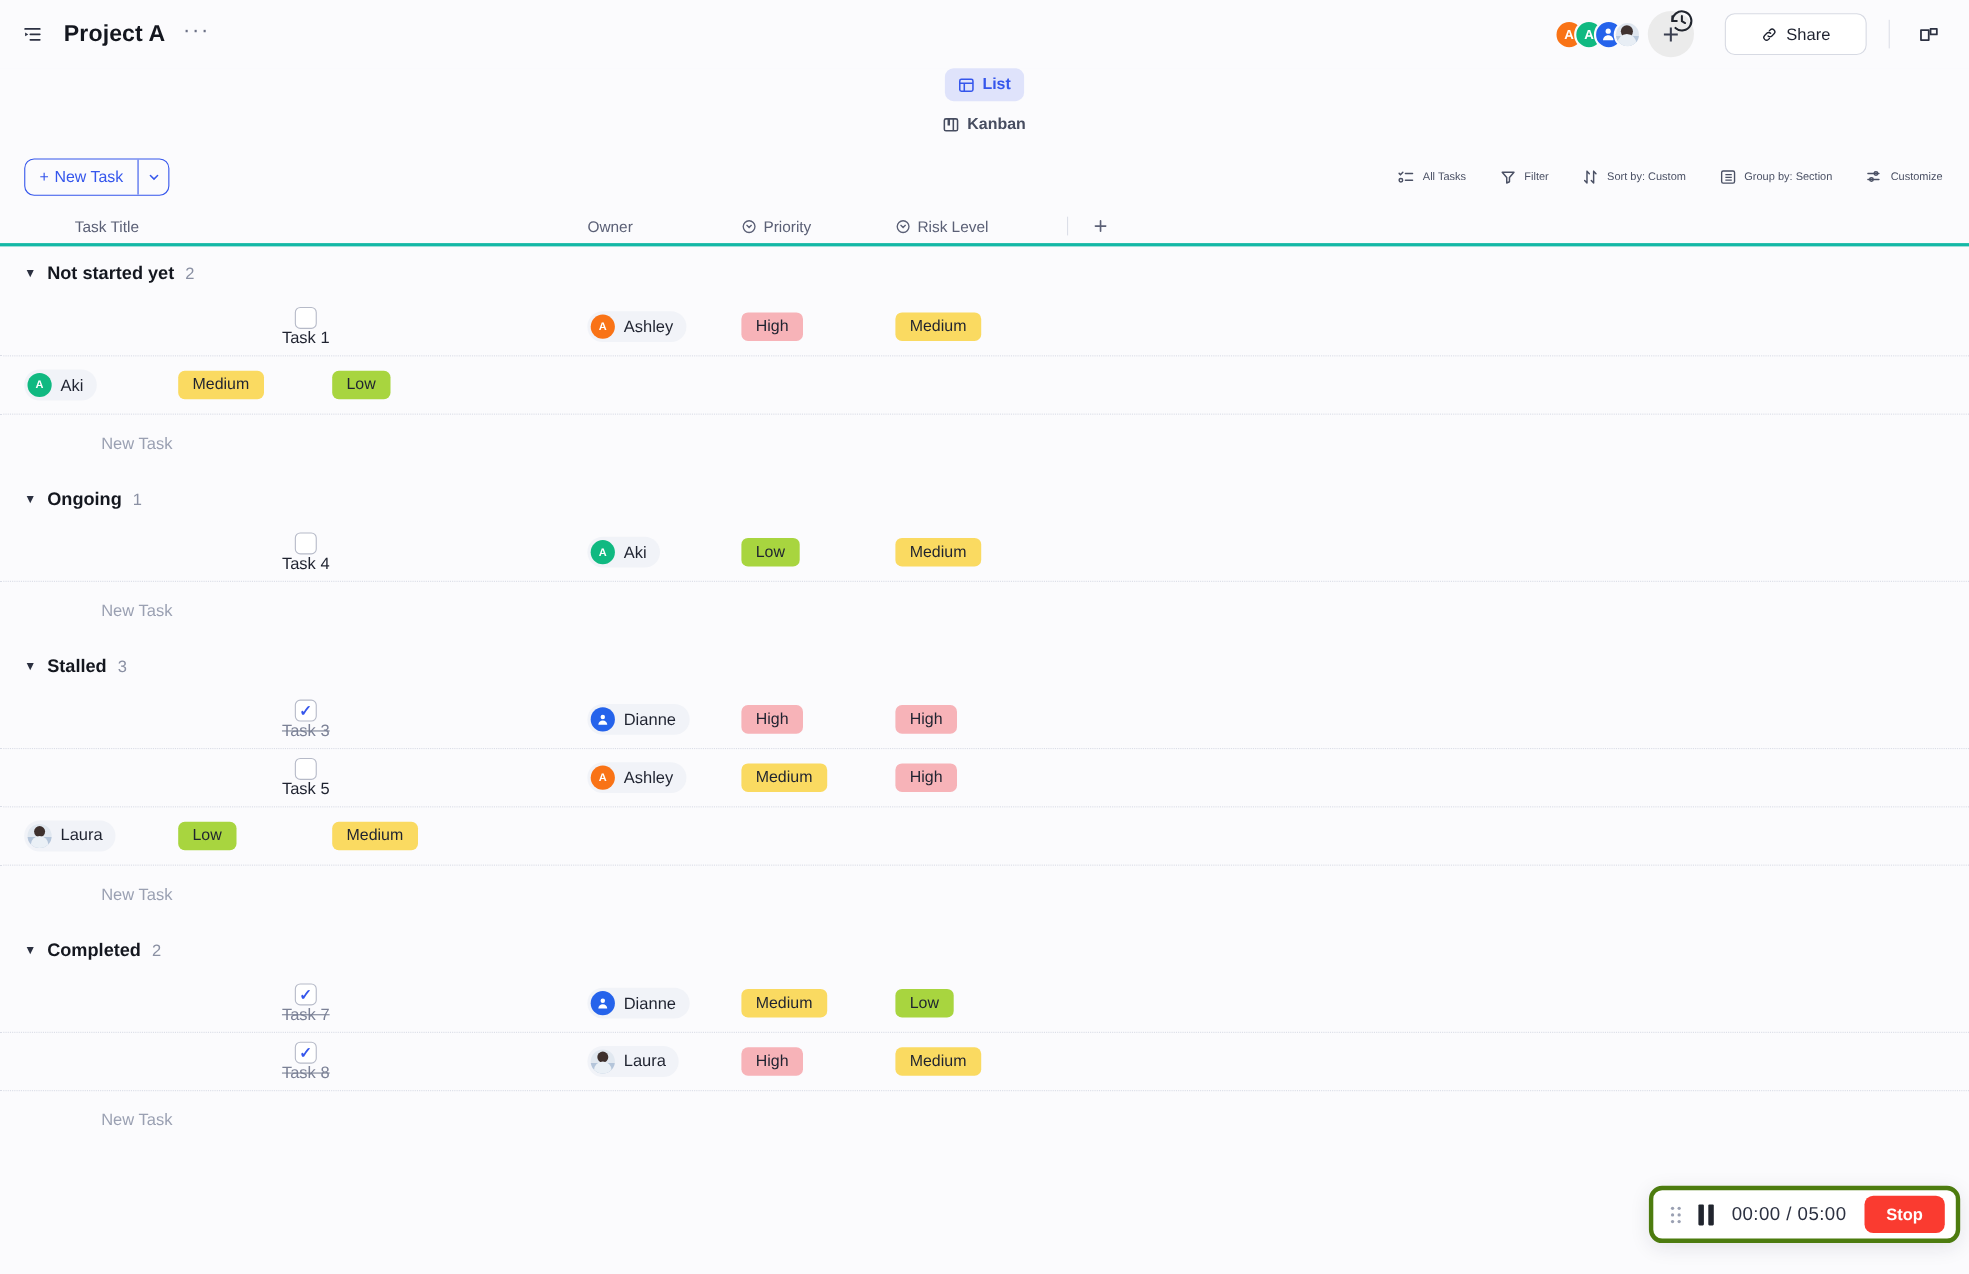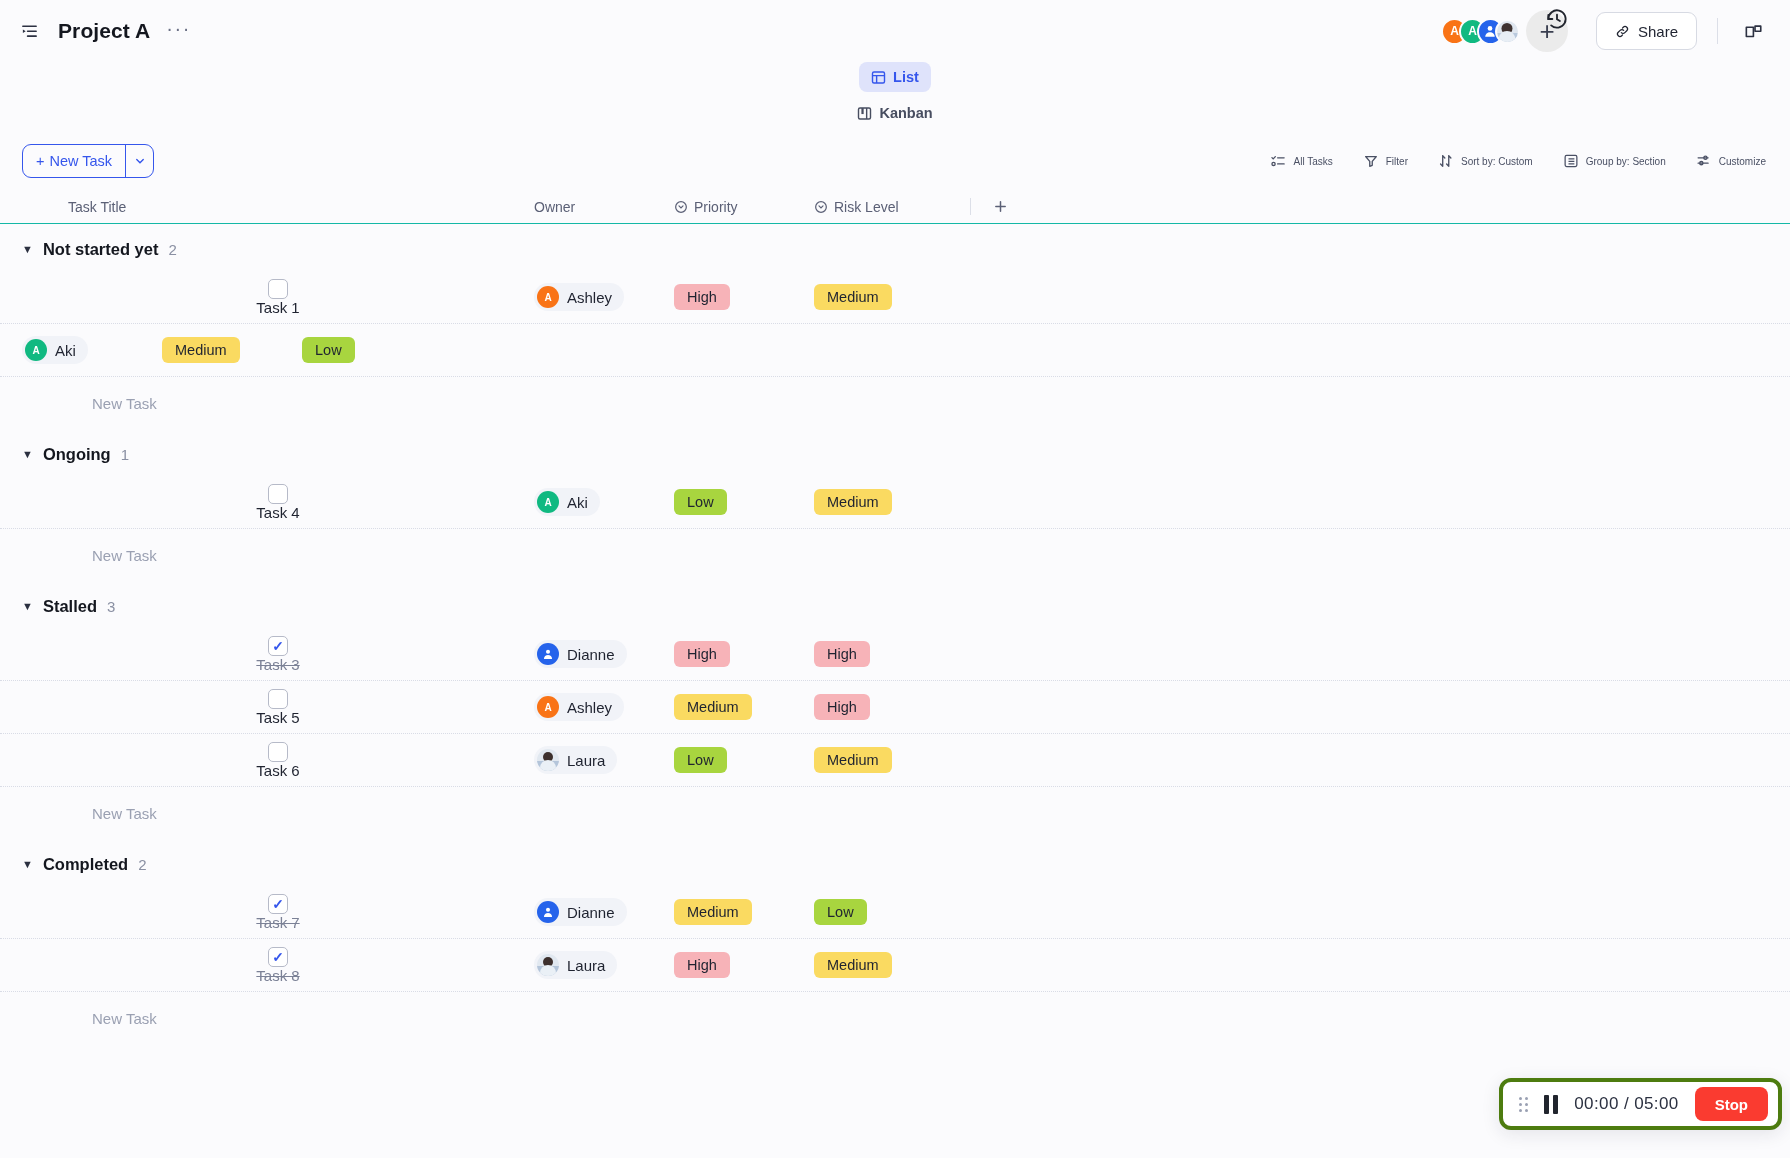--- a/index.html
+++ b/index.html
@@ -65,21 +65,21 @@
     display: flex; align-items: center; justify-content: center;
     cursor: pointer; position: relative;
   }
   .add-person .plus { font-size: 26px; color: #3a3f50; font-weight: 300; line-height: 1; }
   .history-badge {
     position: absolute; right: -2px; top: -4px;
     width: 26px; height: 26px;
   }
   .share-btn {
     display: flex; align-items: center; gap: 8px;
-    height: 38px; padding: 0 18px; margin-left: 28px;
+    height: 38px; padding: 0 32px; margin-left: 28px;
     border: 1px solid #d7dae3; border-radius: 9px;
     background: #fff; font-size: 15px; font-weight: 500;
     color: #1f2330; cursor: pointer;
   }
   .vdiv { width: 1px; height: 26px; background: #dcdfe8; margin: 0 20px; }
 
   
   .tabs {
     display: flex; align-items: center; gap: 6px;
     padding: 0 14px 10px 14px;
@@ -123,21 +123,21 @@
   .table { padding: 0 0 0 0; }
   .col-title   { width: 512px; padding-left: 46px; }
   .col-owner   { width: 140px; }
   .col-pri     { width: 140px; }
   .col-risk    { width: 150px; }
 
   .thead {
     display: flex; align-items: center;
     height: 34px; padding-left: 22px;
     font-size: 14px; color: #5b6076;
-    border-bottom: 1px solid #14b8a6;
+    border-bottom: 3px solid #14b8a6;
   }
   .thead .hcell { display: flex; align-items: center; gap: 6px; }
   .hplus-wrap { display: flex; align-items: center; gap: 22px; margin-left: 6px; }
   .hdiv { width: 1px; height: 17px; background: #dcdfe8; }
   .hplus { cursor: pointer; color: #5b6076; display: flex; }
 
   .section-head {
     display: flex; align-items: center; gap: 10px;
     padding: 16px 0 12px 22px;
   }
@@ -469,24 +469,20 @@
           <span class="task-name">Task 5</span>
         </div>
         <div class="col-owner"><span class="owner">
             <span class="owner-av" style="background:#f97316">A</span>
             <span class="owner-name">Ashley</span>
           </span></div>
         <div class="col-pri"><span class="badge" style="background:#fada61">Medium</span></div>
         <div class="col-risk"><span class="badge" style="background:#f7b3b8">High</span></div>
       </div>
       <div class="row">
-        <div class="col-title">
-          <span class="cb"></span>
-          <span class="task-name">Task 6</span>
-        </div>
         <div class="col-owner"><span class="owner">
             <span class="owner-photo"></span>
             <span class="owner-name">Laura</span>
           </span></div>
         <div class="col-pri"><span class="badge" style="background:#a8d53f">Low</span></div>
         <div class="col-risk"><span class="badge" style="background:#fada61">Medium</span></div>
       </div>
       <div class="newrow">
         <span>New Task</span>
       </div>

